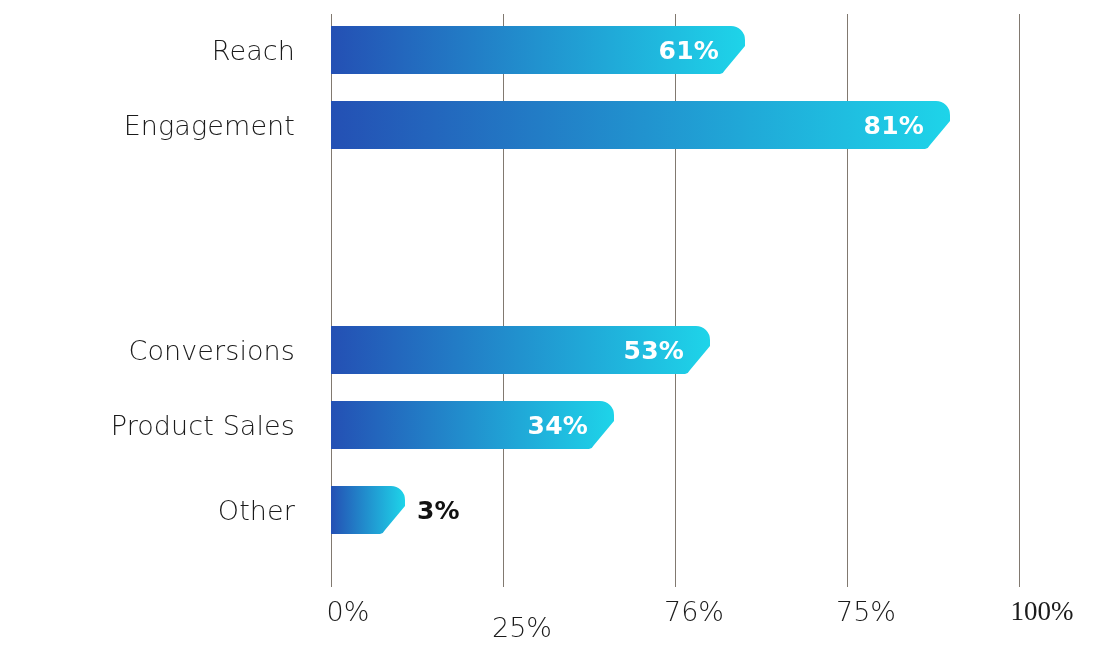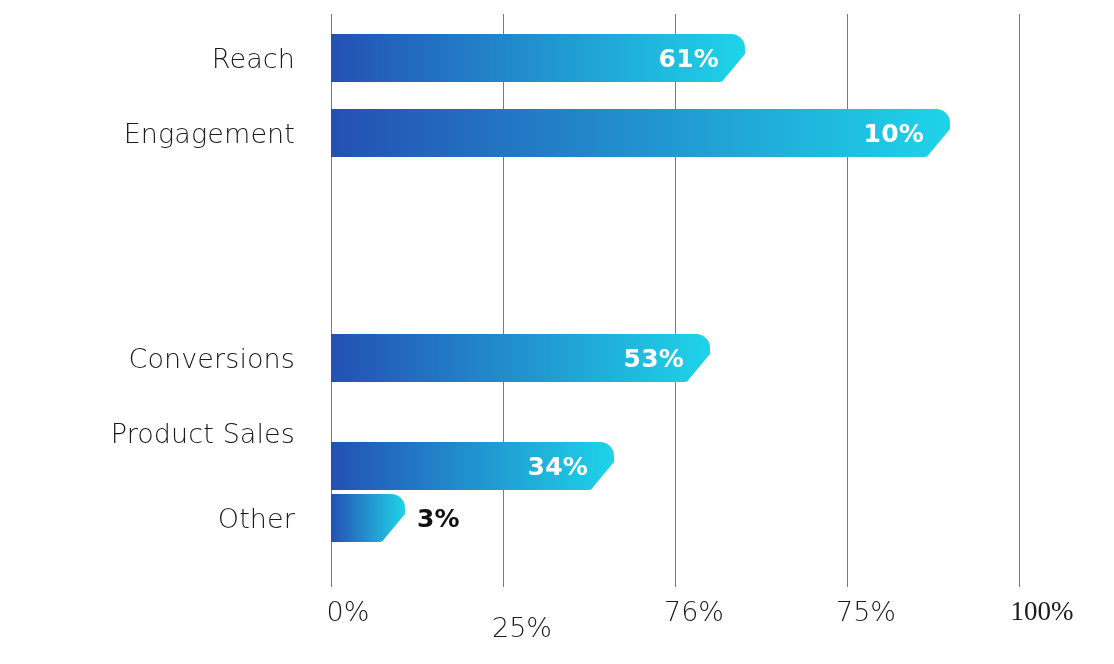--- a/index.html
+++ b/index.html
@@ -34,21 +34,21 @@
     top: 14px;
     width: 1.6px;
     height: 573px;
     background: #6b6157;
     opacity: 0.85;
   }
 
   
   .rows-layer {
     position: absolute;
-    left: 0; top: 8px;
+    left: 0; top: 0;
     width: 1114px;
     height: 524px;
   }
   .bar-row {
     position: absolute;
     left: 0;
     width: 1114px;
     height: 52px;
   }
 
@@ -166,21 +166,21 @@
       <div class="bar-wrap" style="width:619px;">
         <svg class="bar-shape" viewBox="0 0 619 48" preserveAspectRatio="none">
           <defs>
             <linearGradient id="g1" x1="0" y1="0" x2="1" y2="0">
               <stop offset="0%" stop-color="#2450B4"></stop>
               <stop offset="100%" stop-color="#1ED4E9"></stop>
             </linearGradient>
           </defs>
           <path d="M0,0 H605 a14,14 0 0 1 14,14 V20 L599,44 a7,7 0 0 1 -5,4 H0 Z" fill="url(#g1)"></path>
         </svg>
-        <span class="bar-value-inside">10%</span>
+        <span class="bar-value-inside">81%</span>
       </div>
     </div>
 
 
 
     <div class="bar-row" style="top:324px;">
       <div class="cat-label">Conversions</div>
       <div class="bar-wrap" style="width:379px;">
         <svg class="bar-shape" viewBox="0 0 379 48" preserveAspectRatio="none">
           <defs>
@@ -190,21 +190,21 @@
             </linearGradient>
           </defs>
           <path d="M0,0 H365 a14,14 0 0 1 14,14 V20 L359,44 a7,7 0 0 1 -5,4 H0 Z" fill="url(#g4)"></path>
         </svg>
         <span class="bar-value-inside">53%</span>
       </div>
     </div>
 
     <div class="bar-row" style="top:399px;">
       <div class="cat-label">Product Sales</div>
-      <div class="bar-wrap" style="width:283px;margin-top:33px;">
+      <div class="bar-wrap" style="width:283px;">
         <svg class="bar-shape" viewBox="0 0 283 48" preserveAspectRatio="none">
           <defs>
             <linearGradient id="g5" x1="0" y1="0" x2="1" y2="0">
               <stop offset="0%" stop-color="#2450B4"></stop>
               <stop offset="100%" stop-color="#1ED4E9"></stop>
             </linearGradient>
           </defs>
           <path d="M0,0 H269 a14,14 0 0 1 14,14 V20 L263,44 a7,7 0 0 1 -5,4 H0 Z" fill="url(#g5)"></path>
         </svg>
         <span class="bar-value-inside">34%</span>

